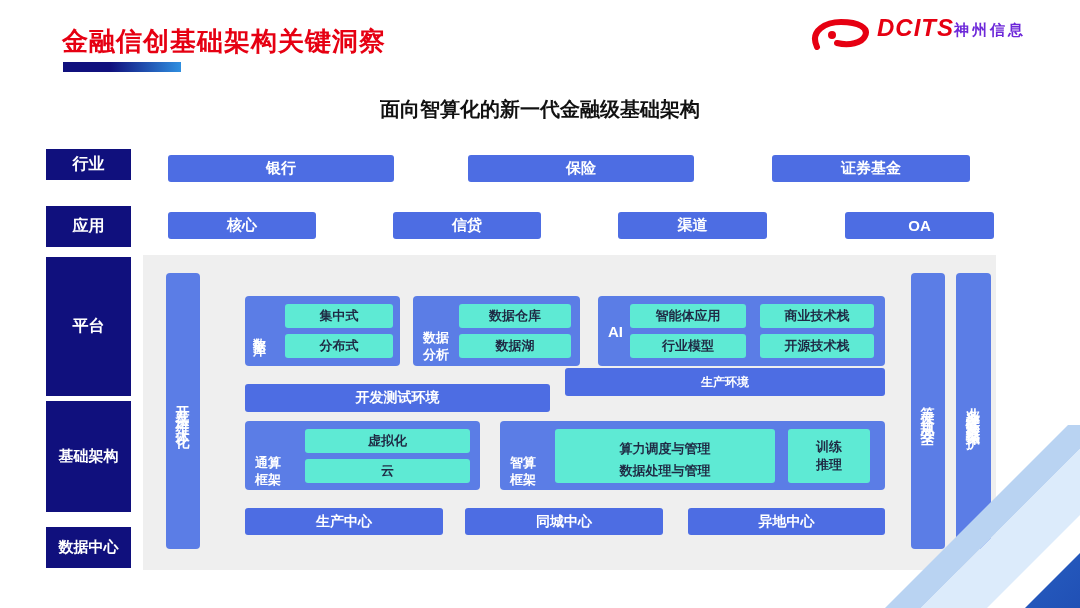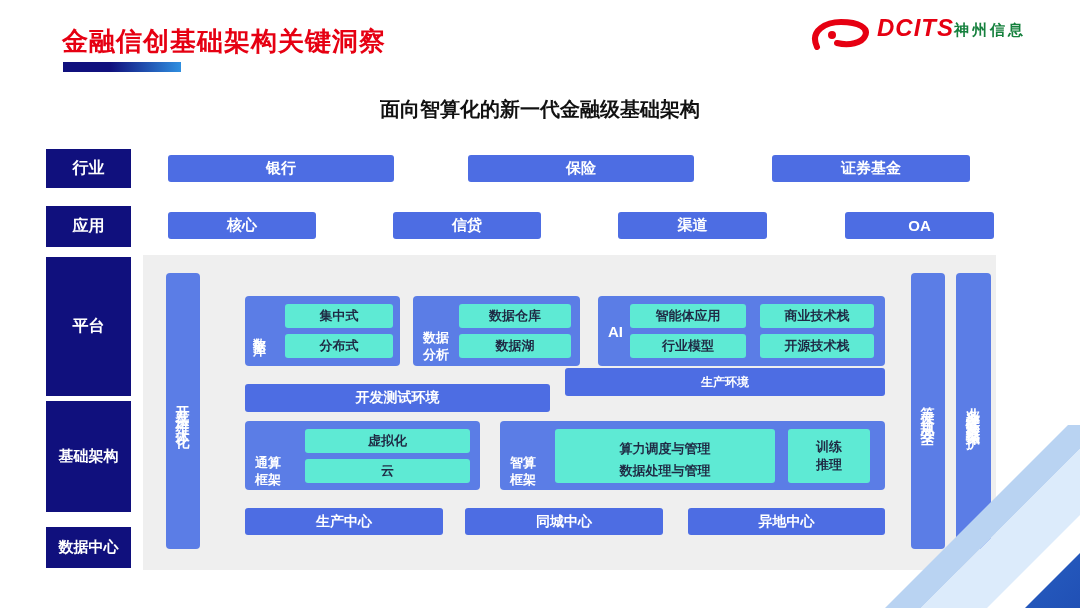--- a/index.html
+++ b/index.html
@@ -6,21 +6,21 @@
   .slide{position:relative;width:1080px;height:608px;background:#ffffff;overflow:hidden;}
 
   .page-title{position:absolute;left:62px;top:24px;font-size:26px;font-weight:bold;color:#e60012;letter-spacing:1px;}
   .title-underline{position:absolute;left:63px;top:62px;width:118px;height:10px;
       background:linear-gradient(90deg,#10107d 0%,#10107d 40%,#2f8fe0 100%);}
 
   .logo{position:absolute;right:54px;top:16px;display:flex;align-items:flex-start;gap:6px;}
   .swoosh{width:64px;height:40px;}
   .logo-text{display:flex;flex-direction:row;align-items:center;}
   .logo-brand{font-size:24px;font-weight:bold;font-style:italic;color:#e60012;letter-spacing:1px;line-height:1;}
-  .logo-sub{font-size:15px;font-weight:bold;color:#15803d;letter-spacing:3px;margin-top:4px;}
+  .logo-sub{font-size:15px;font-weight:bold;color:#6d28d9;letter-spacing:3px;margin-top:4px;}
 
   .diagram-title{position:absolute;left:0;top:96px;width:1080px;text-align:center;font-size:20px;font-weight:bold;color:#111;}
 
   .gray-panel{position:absolute;left:143px;top:255px;width:853px;height:315px;background:#efefef;}
 
   .navy{position:absolute;background:#10107d;color:#fff;font-weight:bold;font-size:16px;
       display:flex;align-items:center;justify-content:center;}
 
   .btn{position:absolute;background:#4d6de3;color:#fff;font-weight:bold;font-size:15px;border-radius:3px;
       display:flex;align-items:center;justify-content:center;}
@@ -64,21 +64,21 @@
     <div class="logo-text">
       <div class="logo-brand">DCITS</div>
       <div class="logo-sub">神州信息</div>
     </div>
   </div>
 
   <div class="diagram-title">面向智算化的新一代金融级基础架构</div>
 
   <div class="gray-panel"></div>
 
-  <div class="navy" style="left:46px;top:149px;width:85px;height:39px">行业</div>
+  <div class="navy" style="left:46px;top:149px;width:85px;height:31px">行业</div>
   <div class="navy" style="left:46px;top:206px;width:85px;height:41px">应用</div>
   <div class="navy" style="left:46px;top:257px;width:85px;height:139px">平台</div>
   <div class="navy" style="left:46px;top:401px;width:85px;height:111px;font-size:15px">基础架构</div>
   <div class="navy" style="left:46px;top:527px;width:85px;height:41px;font-size:15px">数据中心</div>
 
   <div class="btn" style="left:168px;top:155px;width:226px;height:27px">银行</div>
   <div class="btn" style="left:468px;top:155px;width:226px;height:27px">保险</div>
   <div class="btn" style="left:772px;top:155px;width:198px;height:27px">证券基金</div>
 
   <div class="btn" style="left:168px;top:212px;width:148px;height:27px">核心</div>

